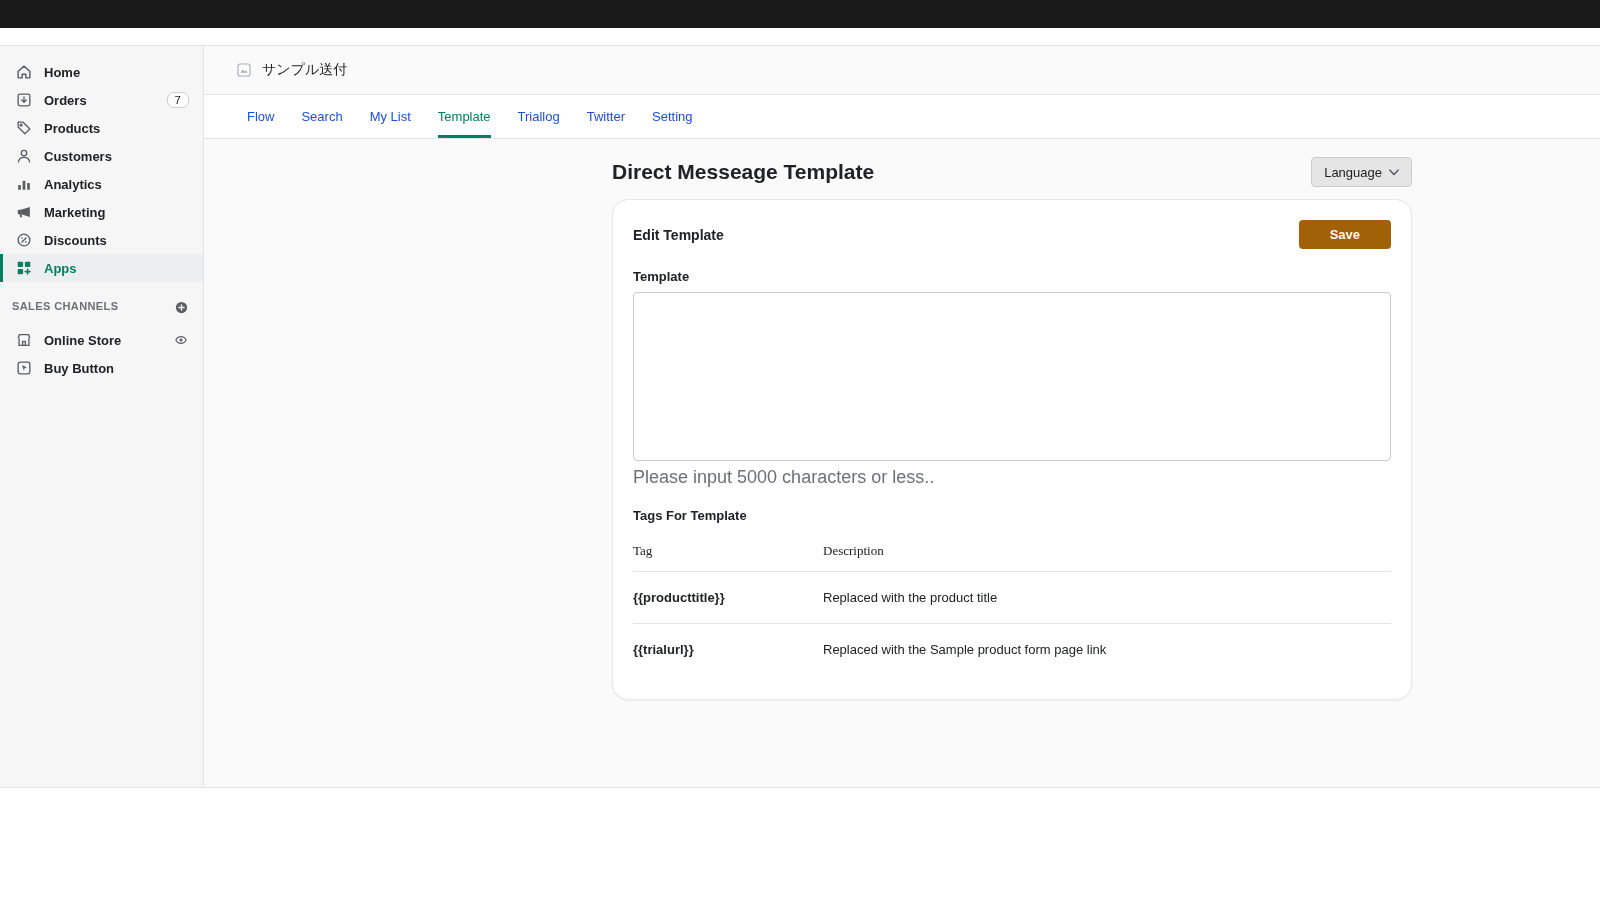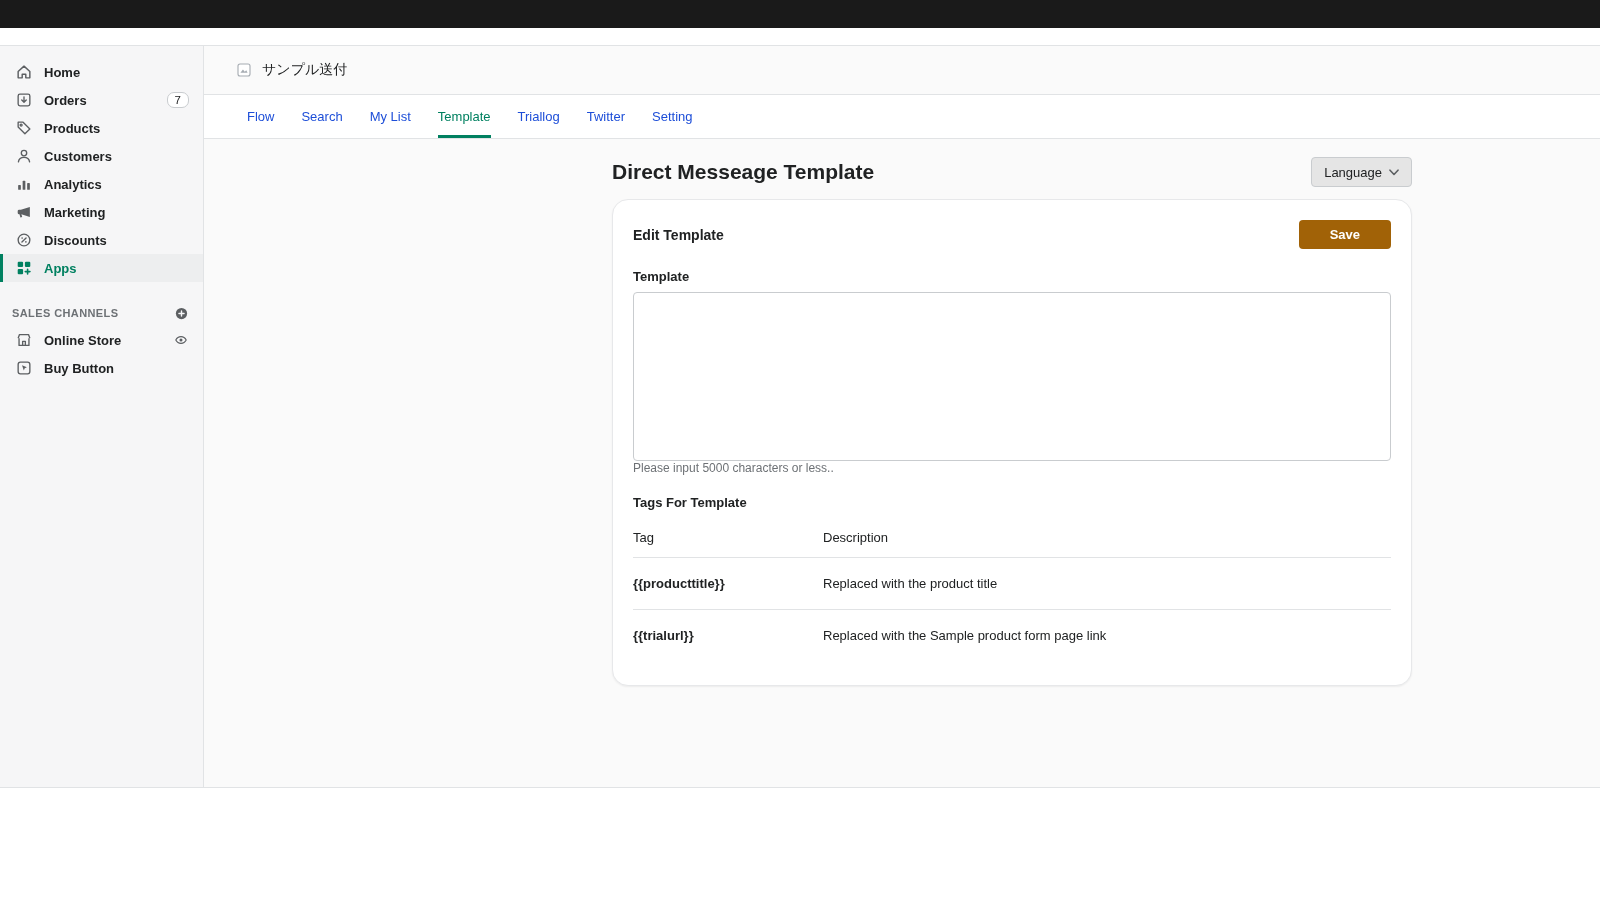--- a/index.html
+++ b/index.html
@@ -13,21 +13,21 @@
 
   
   .sidebar { width:204px; min-width:204px; background:#f6f6f7; border-right:1px solid #e1e3e5; padding-top:12px; }
   .side-item { position:relative; height:28px; display:flex; align-items:center; gap:10px;
     padding:0 14px; font-size:13px; font-weight:600; color:#202223; cursor:pointer; }
   .side-item .ic { width:20px; height:20px; display:flex; align-items:center; justify-content:center; }
   .side-item.selected { background:#edeeef; color:#008060; }
   .side-item.selected::before { content:""; position:absolute; left:0; top:0; bottom:0; width:3px; background:#008060; }
   .badge { margin-left:auto; font-size:11.5px; font-weight:400; color:#202223;
     background:#ffffff; border:1px solid #c9cccf; border-radius:7px; padding:1px 7px; }
-  .side-heading { margin-top:18px; height:26px; display:flex; align-items:center;
+  .side-heading { margin-top:18px; height:26px; display:flex; align-items:flex-start;
     padding:0 14px 0 12px; font-size:11px; font-weight:600; letter-spacing:.4px; color:#6d7175; }
   .side-heading .right, .side-item .right { margin-left:auto; display:flex; align-items:center; }
 
   
   .main { flex:1; display:flex; flex-direction:column; min-width:0; }
   .app-header { height:49px; background:#fafafa; border-bottom:1px solid #e1e3e5;
     display:flex; align-items:center; gap:10px; padding-left:32px; }
   .app-title { font-size:14px; font-weight:500; color:#202223; }
 
   .tab-bar { height:44px; background:#ffffff; border-bottom:1px solid #e1e3e5;
@@ -49,26 +49,26 @@
     box-shadow:0 1px 2px rgba(0,0,0,.06); padding:20px; }
   .card-head { display:flex; align-items:center; justify-content:space-between; }
   .card-heading { font-size:14px; font-weight:700; }
   .save-btn { background:#a16207; color:#ffffff; border:none; border-radius:4px;
     height:29px; padding:0 31px; font-size:13px; font-weight:600; cursor:pointer; }
 
   .field-label { margin-top:20px; font-size:13px; font-weight:700; }
   .template-textarea { display:block; margin-top:8px; width:100%; height:169px; resize:none;
     border:1px solid #c9cccf; border-radius:4px; background:#ffffff; padding:10px;
     font-family:"Liberation Sans", sans-serif; font-size:13px; }
-  .helper { font-size:12px; color:#6d7175; }
+  .helper { margin-top:6px; font-size:18px; color:#6d7175; }
 
   .tags-heading { margin-top:20px; font-size:13px; font-weight:700; }
   table.tags { margin-top:10px; width:100%; border-collapse:collapse; font-size:13px; }
   table.tags th { text-align:left; font-weight:400; color:#202223; padding:10px 0 12px 0;
-    border-bottom:1px solid #e1e3e5; }
+    border-bottom:1px solid #e1e3e5;font-family:Liberation Serif, serif; }
   table.tags td { padding:18px 0; border-bottom:1px solid #e1e3e5; }
   table.tags tr:last-child td { border-bottom:none; padding-bottom:22px; }
   table.tags .col-tag { width:190px; }
   td.tag-cell { font-weight:700; }
 
   svg { display:block; }
 </style>
 </head>
 <body>
 

